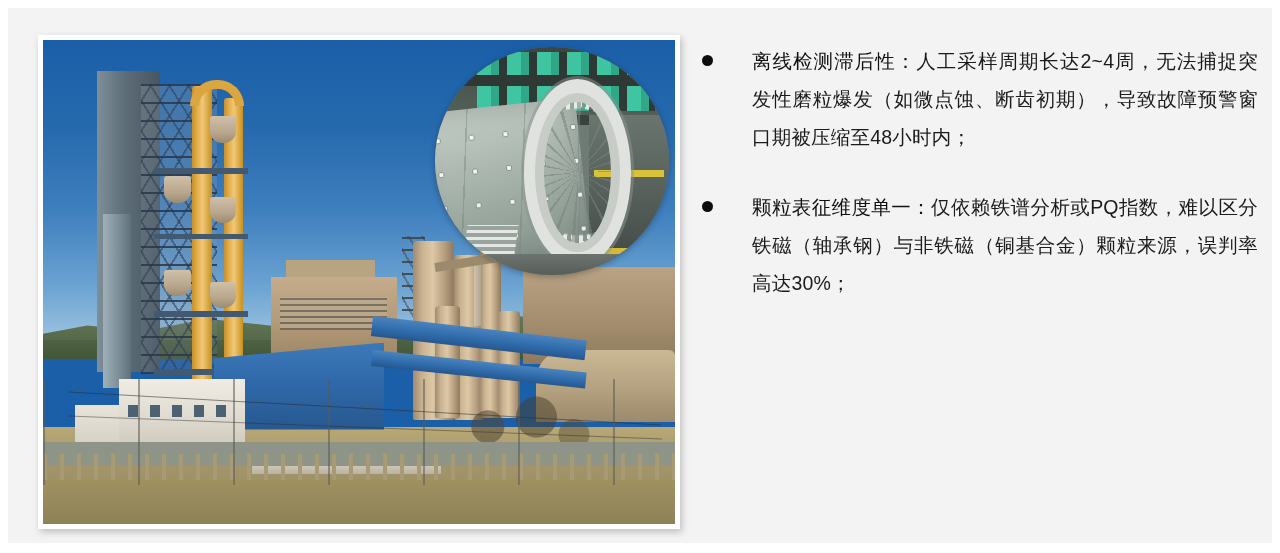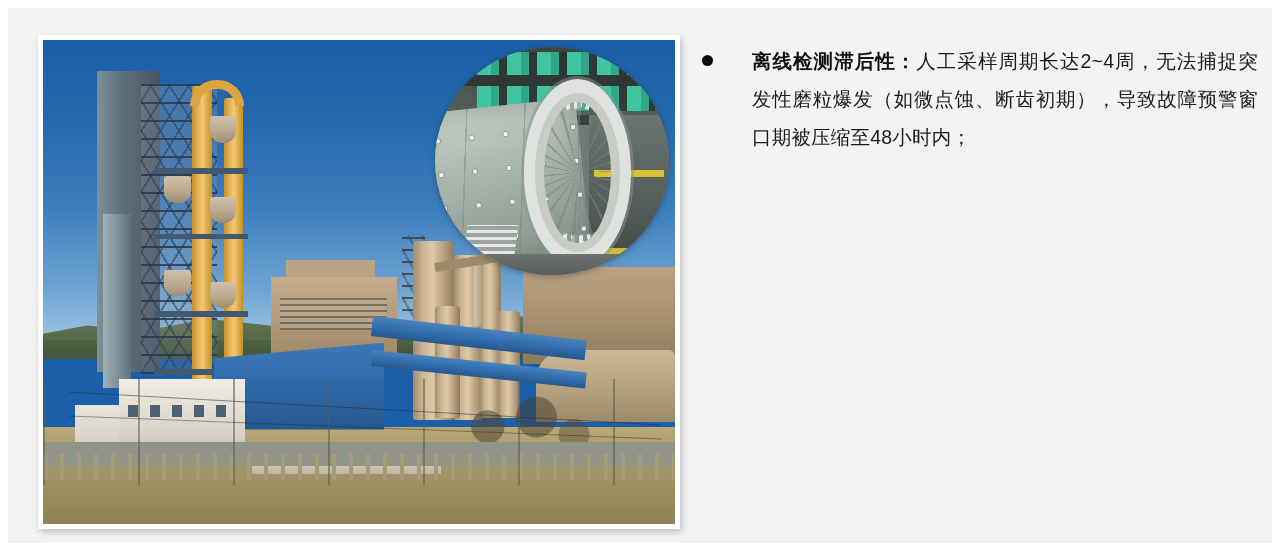--- a/index.html
+++ b/index.html
@@ -472,21 +472,21 @@
   .bullet-text {
     flex: 1 1 auto;
     font-size: 19.5px;
     line-height: 1.95;
     color: #1b1b1b;
     letter-spacing: 0.2px;
     text-align: justify;
     text-justify: inter-ideograph;
   }
   .bullet-title {
-    font-weight: bold;
+    font-weight: normal;
     color: #111111;
   }
 </style>
 </head>
 <body>
 
 <div class="slide">
 
   <div class="photo-card">
     <div class="photo">
@@ -568,16 +568,22 @@
 
   <div class="content">
 
     <div class="bullet">
       <div class="bullet-marker"></div>
       <div class="bullet-text">
         <span class="bullet-title">离线检测滞后性：</span><span>人工采样周期长达2~4周，无法捕捉突发性磨粒爆发（如微点蚀、断齿初期），导致故障预警窗口期被压缩至48小时内；</span>
       </div>
     </div>
 
+    <div class="bullet">
+      <div class="bullet-marker"></div>
+      <div class="bullet-text">
+        <span class="bullet-title">颗粒表征维度单一：</span><span>仅依赖铁谱分析或PQ指数，难以区分铁磁（轴承钢）与非铁磁（铜基合金）颗粒来源，误判率高达30%；</span>
+      </div>
+    </div>
 
 
   </div>
 </div>
 
 </body></html>

